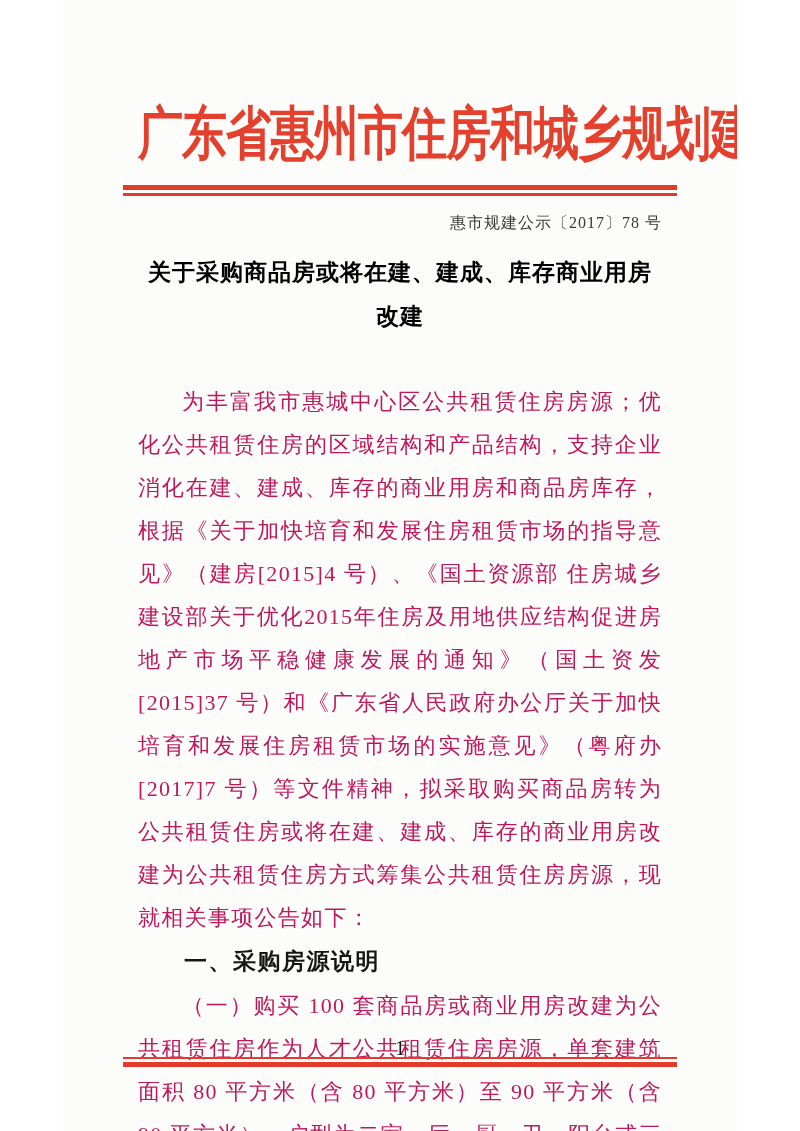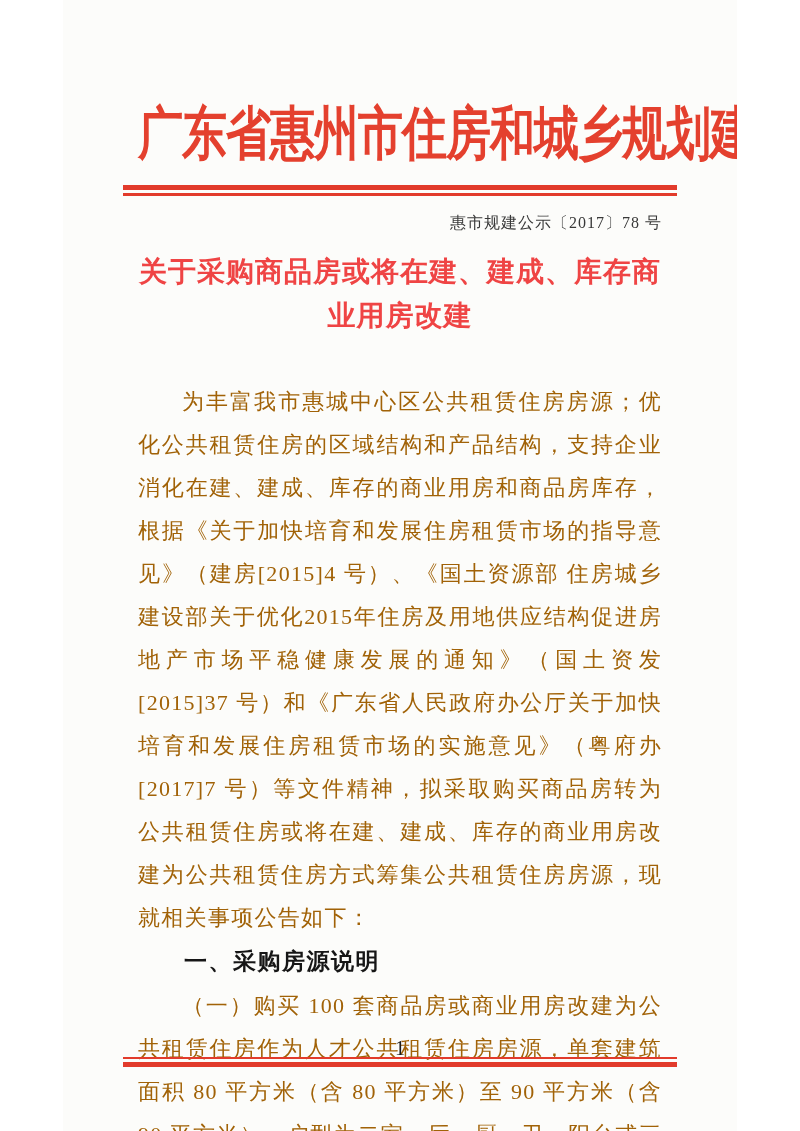--- a/index.html
+++ b/index.html
@@ -41,36 +41,36 @@
     margin-top: 17px;
     text-align: right;
     font-size: 16px;
     letter-spacing: 1px;
     color: #383838;
   }
 
   .title {
     margin-top: 16px;
     text-align: center;
-    font-size: 28px;
+    font-size: 23px;
     font-weight: bold;
     line-height: 44px;
     letter-spacing: 1px;
-    color: #ef4444;
+    color: #000000;
     font-family: "Liberation Sans", "DejaVu Sans", sans-serif;
   }
   .title .t-line { display: block; }
 
   .para {
     font-size: 22px;
     line-height: 43px;
     letter-spacing: 1.3px;
     text-align: justify;
     text-indent: 2em;
-    color: #a16207;
+    color: #be185d;
   }
   .para-first { margin-top: 42px; }
 
   .sec {
     font-size: 23px;
     font-weight: bold;
     line-height: 45px;
     letter-spacing: 1.5px;
     text-indent: 2em;
     color: #161616;

